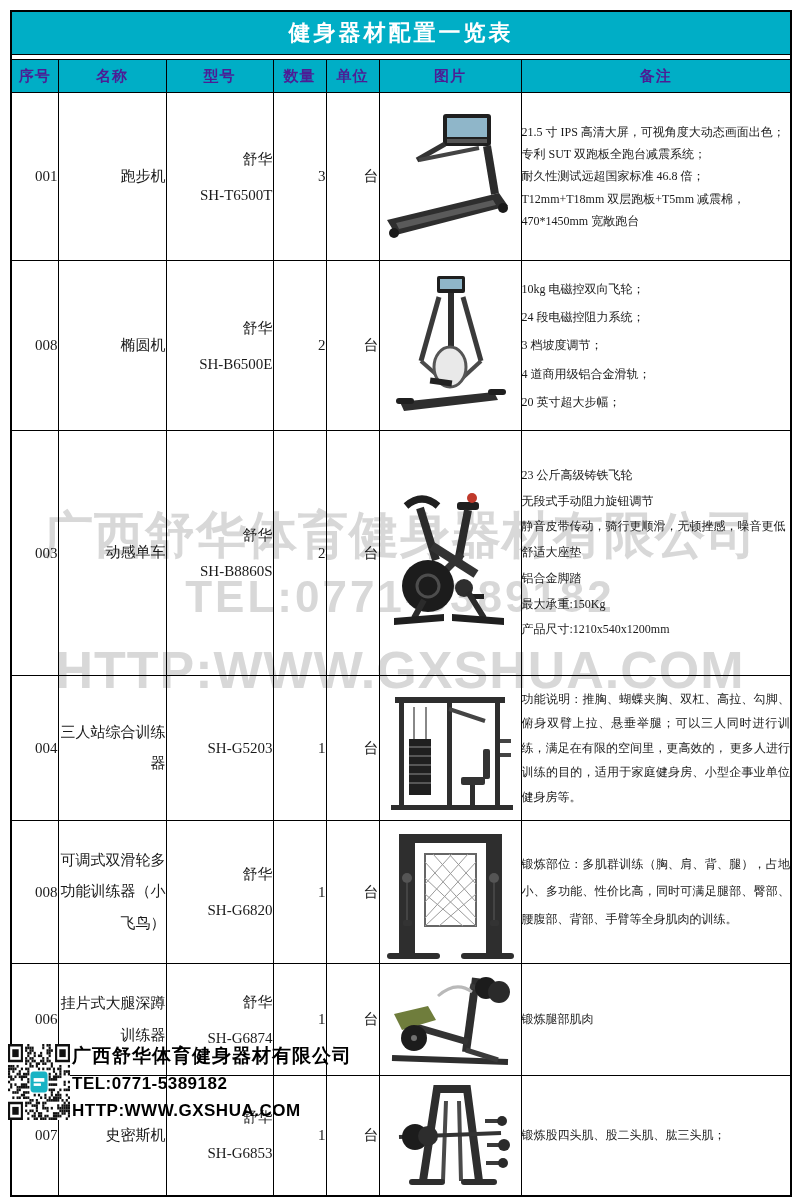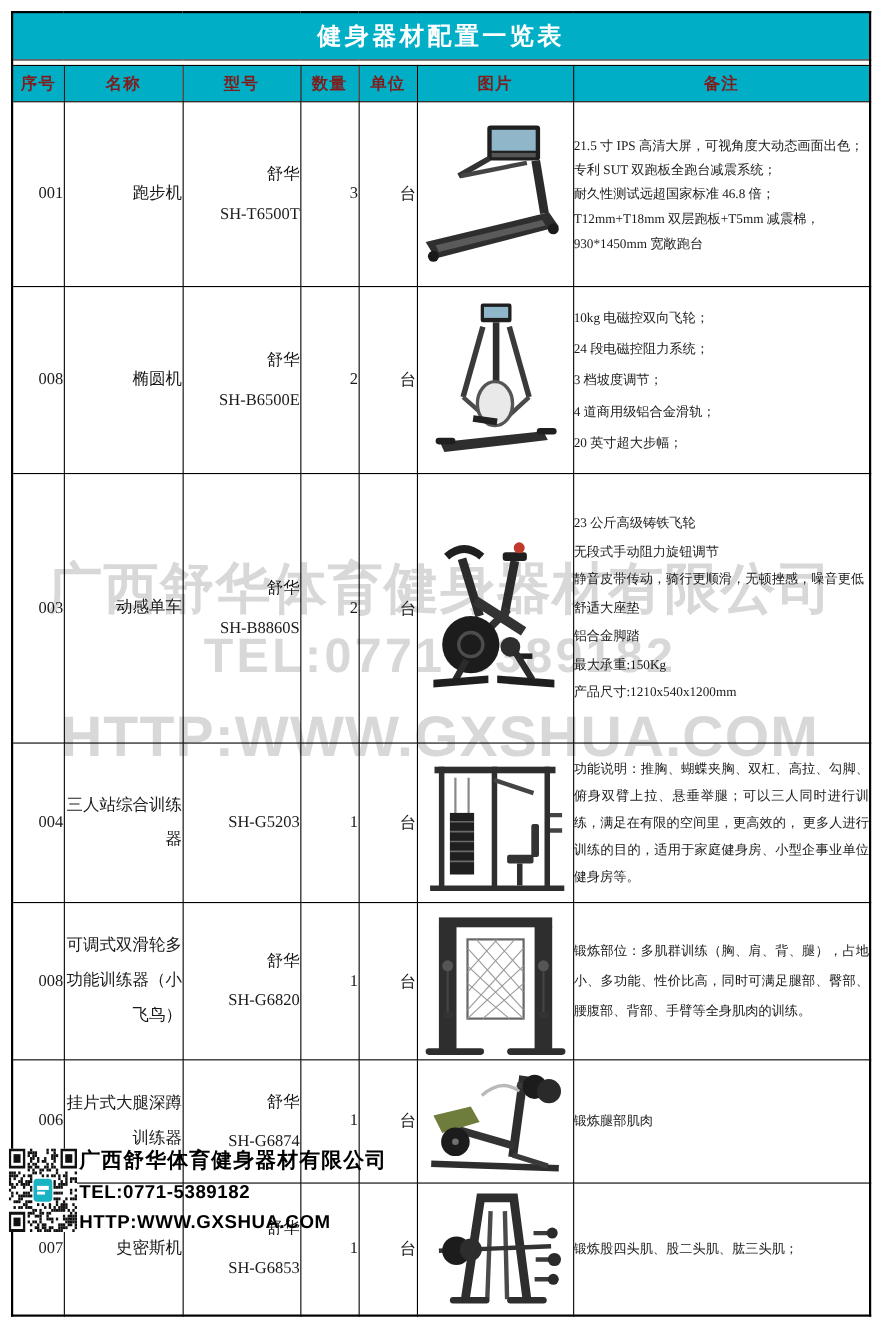--- a/index.html
+++ b/index.html
@@ -24,21 +24,21 @@
     border-collapse:collapse;table-layout:fixed;background:transparent;
     border:2px solid #000;
   }
   .sheet th,.sheet td{border:1px solid #000;padding:0;overflow:hidden;}
   .title-cell{
     height:42px;background:#00AEC6;color:#fff;font-size:22px;font-weight:bold;
     text-align:center;letter-spacing:3px;
   }
   .gap-cell{height:4px;background:#ffffff;border-left:none;border-right:none;}
   .head-cell{
-    height:32px;background:#00AEC6;color:#7f1d1d;font-size:15px;font-weight:bold;
+    height:32px;background:#00AEC6;color:#4c1d95;font-size:15px;font-weight:bold;
     text-align:center;letter-spacing:1px;
   }
   .body-cell{
     font-family:"Liberation Serif","DejaVu Serif",serif;
     font-size:15px;color:#1a1a1a;text-align:right;vertical-align:middle;
     background:transparent;
   }
   .c-name{line-height:2.1;padding:0 14px;margin-left:24px;}
   .c-model{line-height:2.4;}
   .c-img{vertical-align:middle;text-align:center;}
@@ -124,21 +124,21 @@
           <circle cx="13" cy="131" r="5" fill="#1a1a1a"></circle>
           <circle cx="122" cy="106" r="5" fill="#1a1a1a"></circle>
         </svg>
       </td>
       <td class="body-cell c-remarks">
         <div class="remarks-lines lh-186">
           <div class="rline">21.5 寸 IPS 高清大屏，可视角度大动态画面出色；</div>
           <div class="rline">专利 SUT 双跑板全跑台减震系统；</div>
           <div class="rline">耐久性测试远超国家标准 46.8 倍；</div>
           <div class="rline">T12mm+T18mm 双层跑板+T5mm 减震棉，</div>
-          <div class="rline">930*1450mm 宽敞跑台</div>
+          <div class="rline">470*1450mm 宽敞跑台</div>
         </div>
       </td>
     </tr>
 
     <tr class="r2">
       <td class="body-cell">008</td>
       <td class="body-cell c-name">椭圆机</td>
       <td class="body-cell c-model">
         <div>舒华</div>
         <div>SH-B6500E</div>

